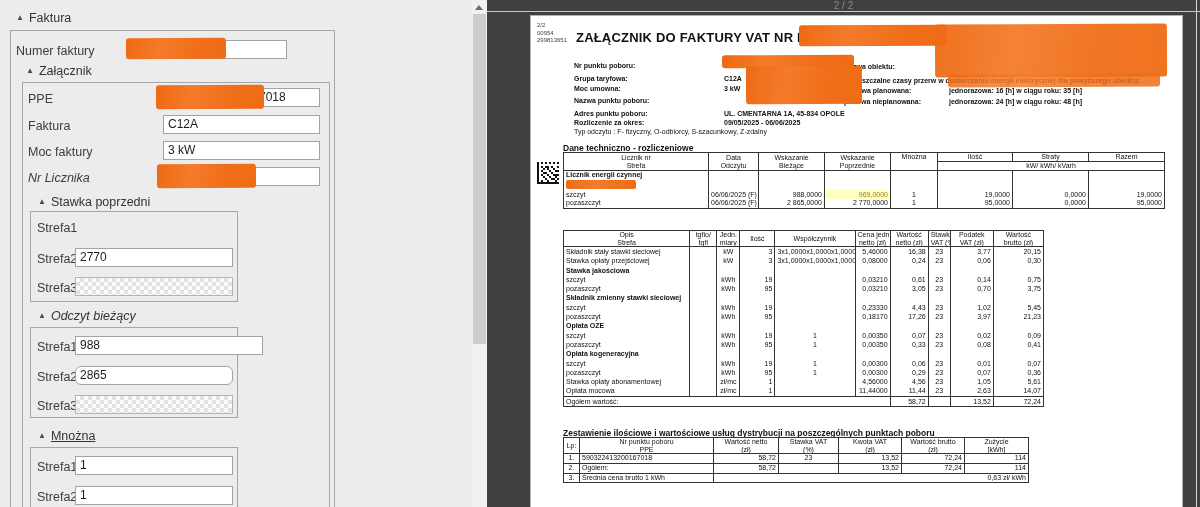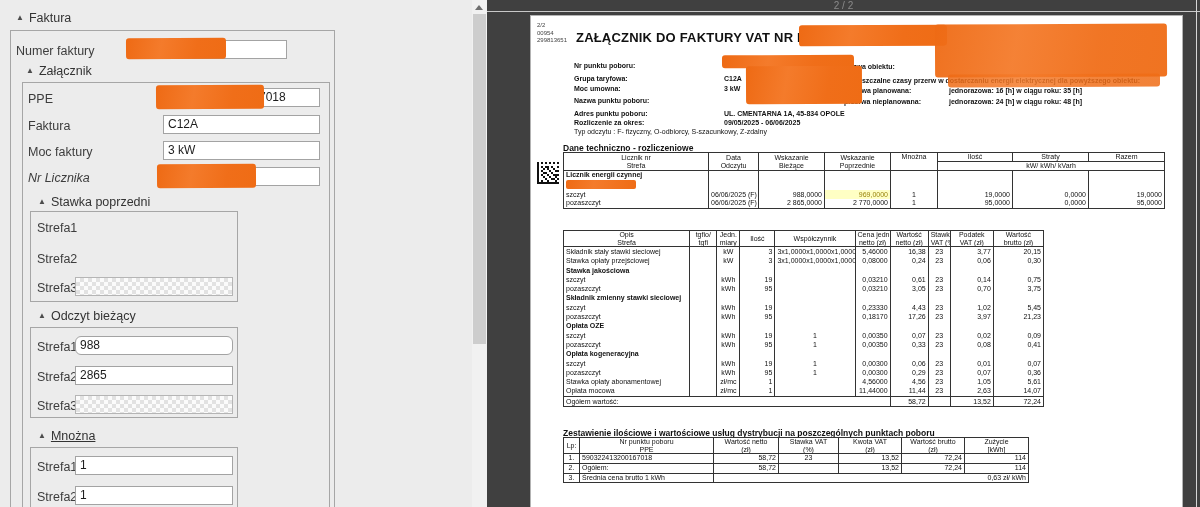--- a/index.html
+++ b/index.html
@@ -113,29 +113,30 @@
     <div class="finput" style="left:163px;top:141px;width:157px;">3 kW</div>
 
     <div class="flabel" style="left:28px;top:171px;font-style:italic;">Nr Licznika</div>
     <div class="finput" style="left:163px;top:167px;width:157px;"></div>
     <div class="redact" style="left:157px;top:164px;width:99px;height:24px;"></div>
 
     <div class="grphdr" style="left:30px;top:195px;"><span class="tri">▲</span><span>Stawka poprzedni</span></div>
     <div class="grpbox" style="left:30px;top:211px;width:208px;height:91px;"></div>
     <div class="flabel" style="left:37px;top:221px;">Strefa1</div>
     <div class="flabel" style="left:37px;top:252px;">Strefa2</div>
+    <div class="finput" style="left:75px;top:248px;width:158px;">2770</div>
     <div class="flabel" style="left:37px;top:281px;">Strefa3</div>
     <div class="finput checker" style="left:75px;top:277px;width:158px;"></div>
 
-    <div class="grphdr" style="left:30px;top:309px;"><span class="tri">▲</span><span>Odczyt bieżący</span></div>
+    <div class="grphdr" style="left:30px;top:309px;font-style:italic;"><span class="tri">▲</span><span>Odczyt bieżący</span></div>
     <div class="grpbox" style="left:30px;top:327px;width:208px;height:91px;"></div>
     <div class="flabel" style="left:37px;top:340px;">Strefa1</div>
-    <div class="finput" style="left:75px;top:336px;width:158px;border-radius:6px;">988</div>
+    <div class="finput" style="left:75px;top:336px;width:188px;">988</div>
     <div class="flabel" style="left:37px;top:370px;">Strefa2</div>
-    <div class="finput" style="left:75px;top:366px;width:158px;">2865</div>
+    <div class="finput" style="left:75px;top:366px;width:158px;border-radius:6px;">2865</div>
     <div class="flabel" style="left:37px;top:399px;">Strefa3</div>
     <div class="finput checker" style="left:75px;top:395px;width:158px;"></div>
 
     <div class="grphdr" style="left:30px;top:429px;text-decoration:underline;"><span class="tri">▲</span><span>Mnożna</span></div>
     <div class="grpbox" style="left:30px;top:447px;width:208px;height:63px;"></div>
     <div class="flabel" style="left:37px;top:460px;">Strefa1</div>
     <div class="finput" style="left:75px;top:456px;width:158px;">1</div>
     <div class="flabel" style="left:37px;top:490px;">Strefa2</div>
     <div class="finput" style="left:75px;top:486px;width:158px;">1</div>
   </div>

